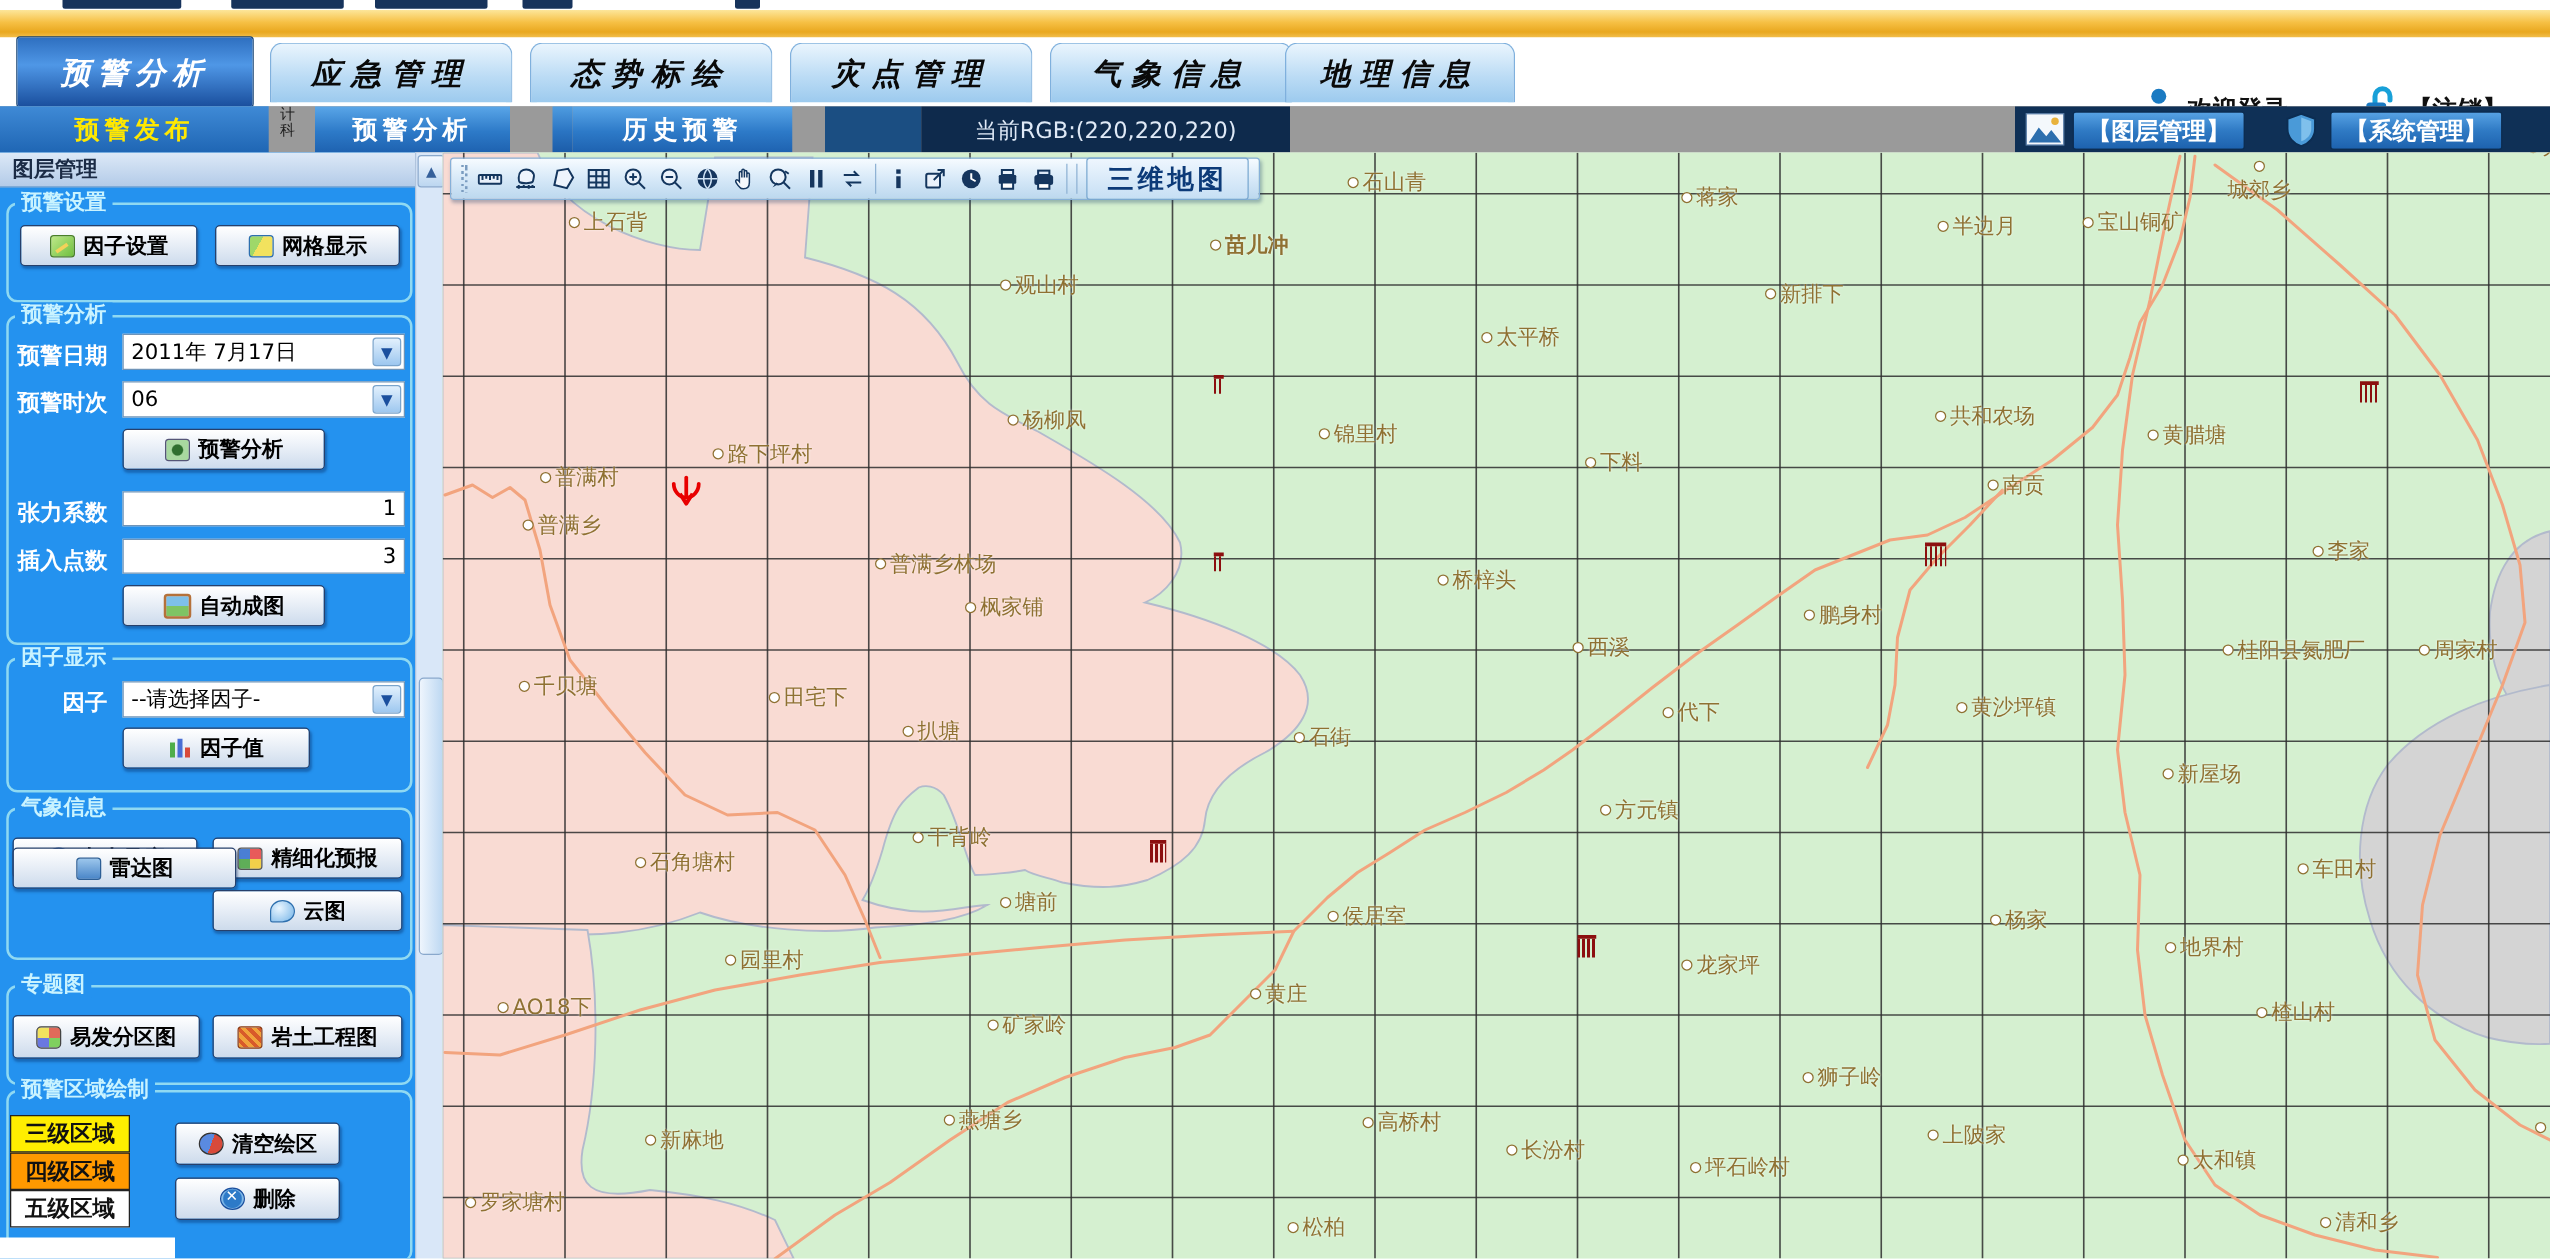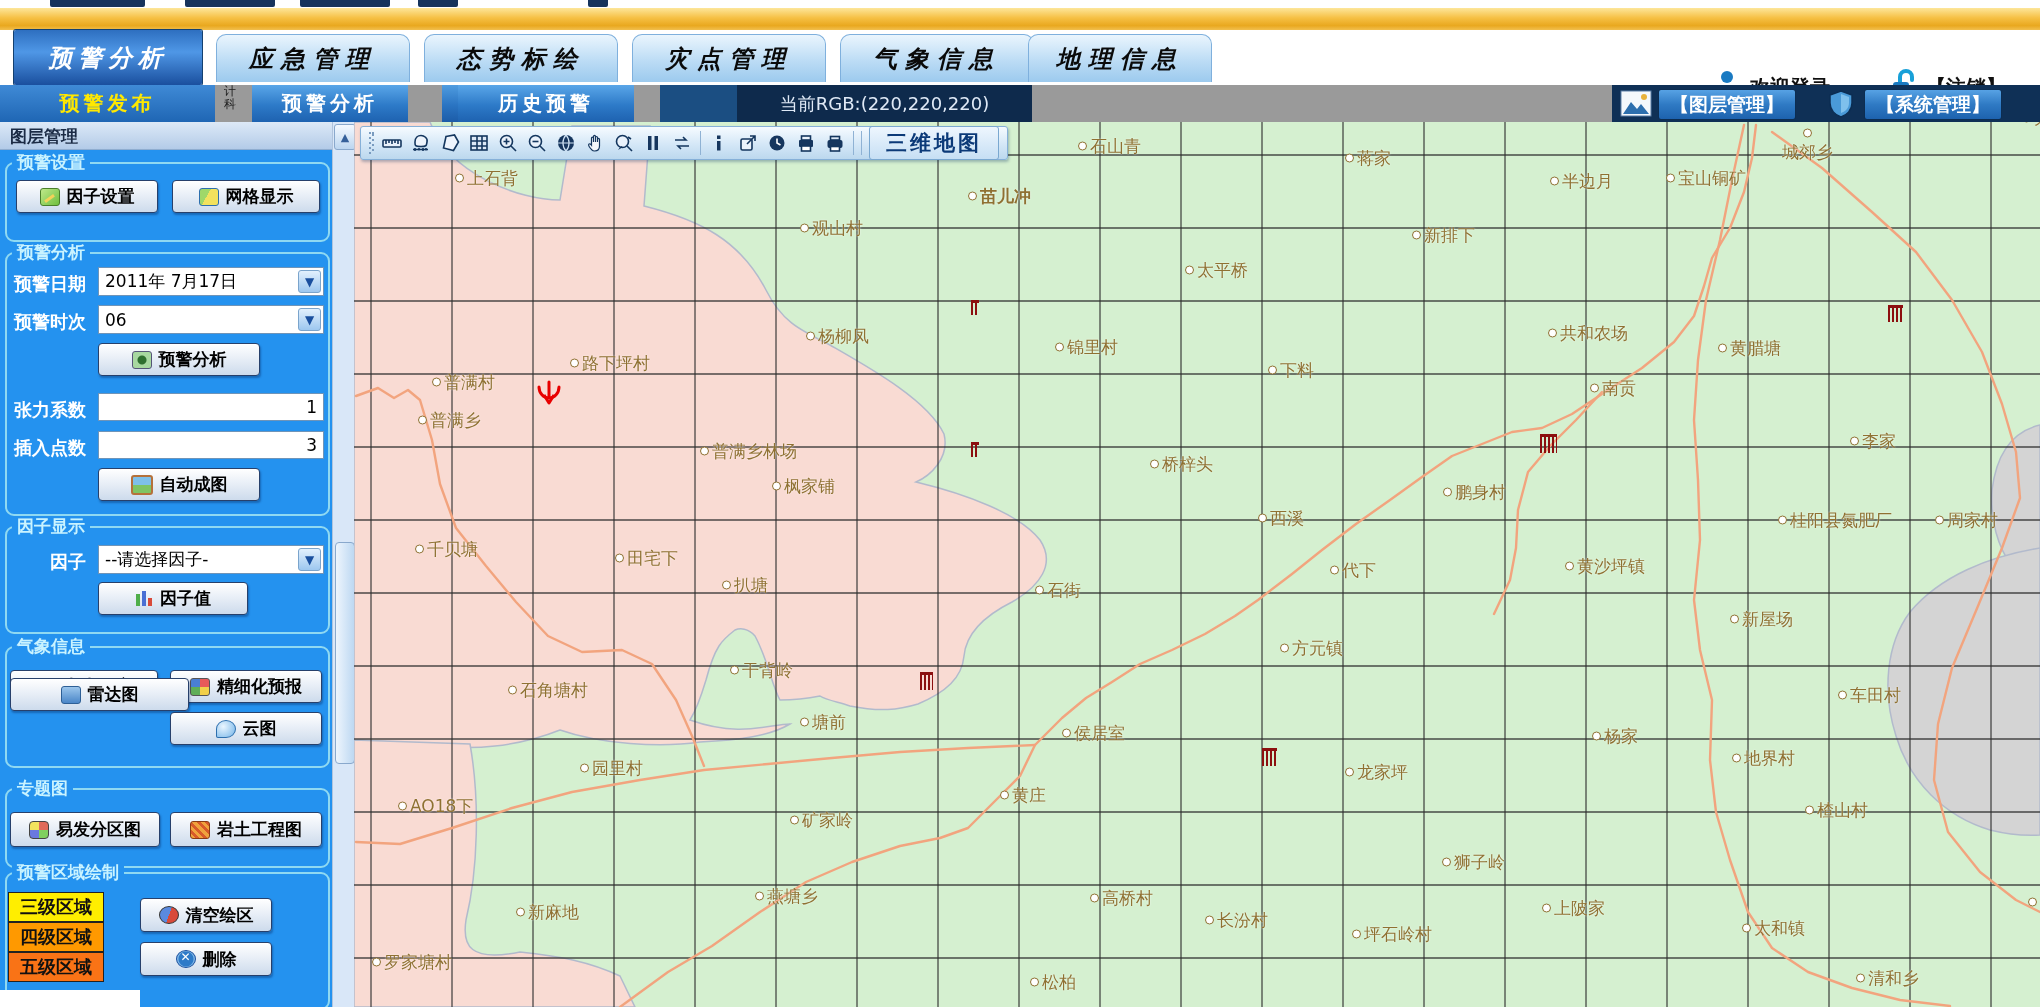--- a/index.html
+++ b/index.html
@@ -274,21 +274,21 @@
     </div>
 
     <div class="group" style="top:750px;height:134px"></div>
     <div class="legend" style="top:740px">预警区域绘制</div>
     <div class="swatch" style="top: 770px; background: rgb(255, 238, 0);">
       <span>三级区域</span>
     </div>
     <div class="swatch" style="top: 800px; background: rgb(255, 153, 0);">
       <span>四级区域</span>
     </div>
-    <div class="swatch" style="top: 830px; background: #f97316;">
+    <div class="swatch" style="top: 830px; background: #ffffff;">
       <span>五级区域</span>
     </div>
     <div class="btn" style="left:140px;top:776px;width:132px;height:34px">
       <span class="bicon ic-clear"></span>
       <span>清空绘区</span>
     </div>
     <div class="btn" style="left:140px;top:820px;width:132px;height:34px">
       <span class="bicon ic-del"></span>
       <span>删除</span>
     </div>

